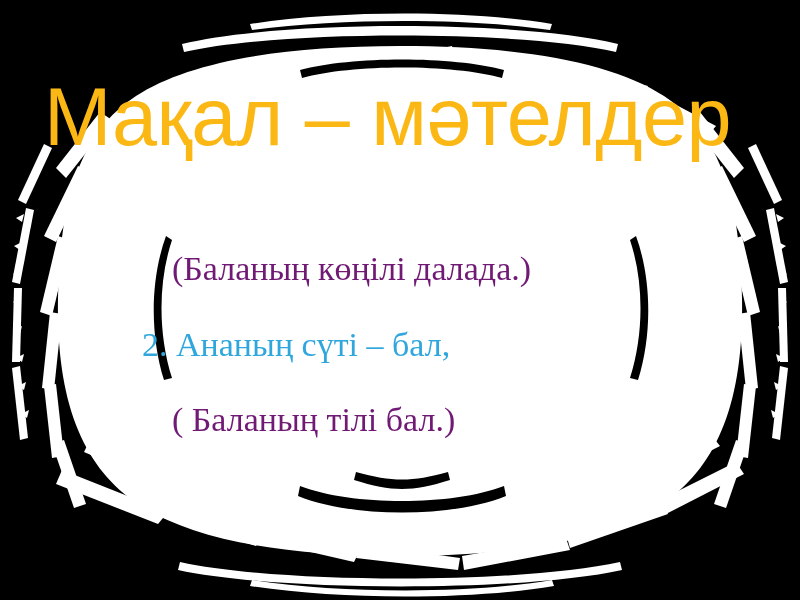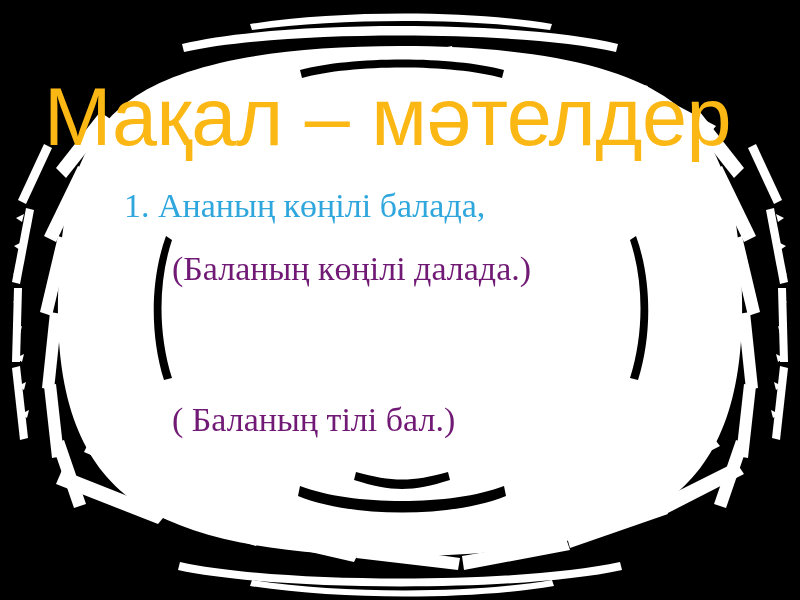--- a/index.html
+++ b/index.html
@@ -179,21 +179,21 @@
       <path d="M300 486 C352 506 452 506 504 486 L506 496 C452 518 352 518 298 496 Z"></path>
       <path d="M356 472 C392 482 412 482 448 472 L450 480 C412 492 392 492 354 480 Z"></path>
       <path d="M300 70 C352 56 452 56 504 70 L502 78 C452 64 352 64 302 78 Z"></path>
     </g>
   </svg>
 
   <div id="content">
 
     <div class="title">Мақал – мәтелдер</div>
 
-    <div class="body-line line-blue" id="line-1">1. Ананың көңілі балада,</div>
 
     <div class="body-line line-navy" id="line-2">(Баланың көңілі далада.)</div>
 
+    <div class="body-line line-blue" id="line-3">2. Ананың сүті – бал,</div>
 
     <div class="body-line line-navy" id="line-4">( Баланың тілі бал.)</div>
 
   </div>
 </div>
 
 </body></html>

